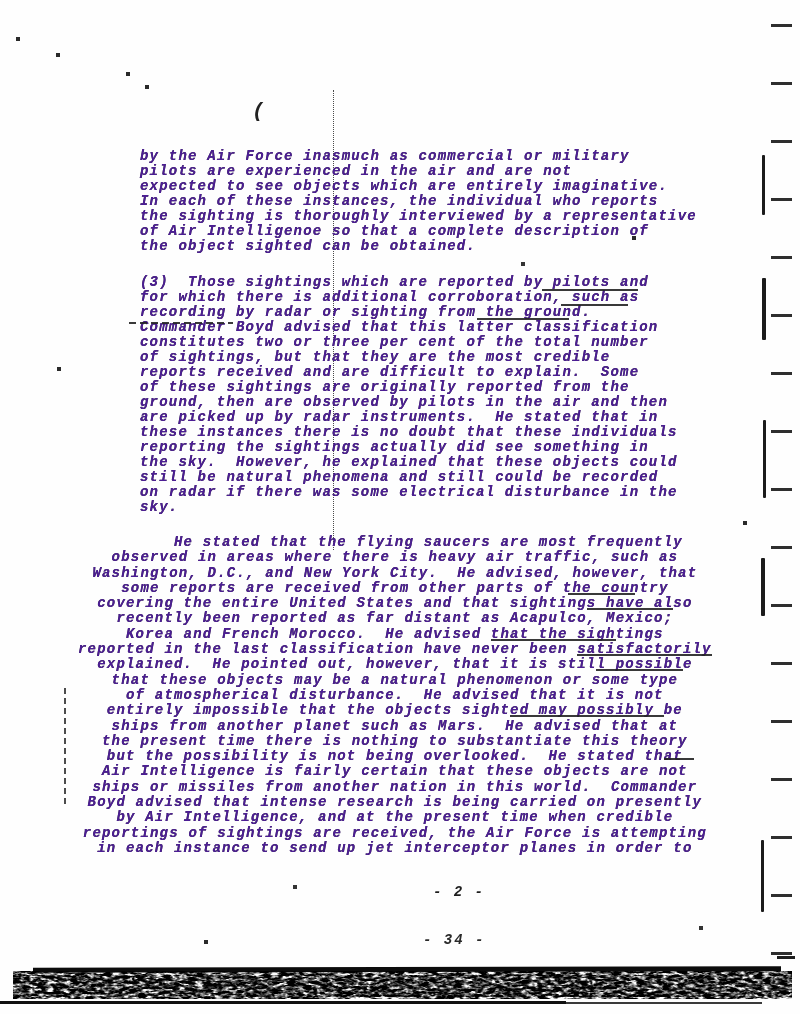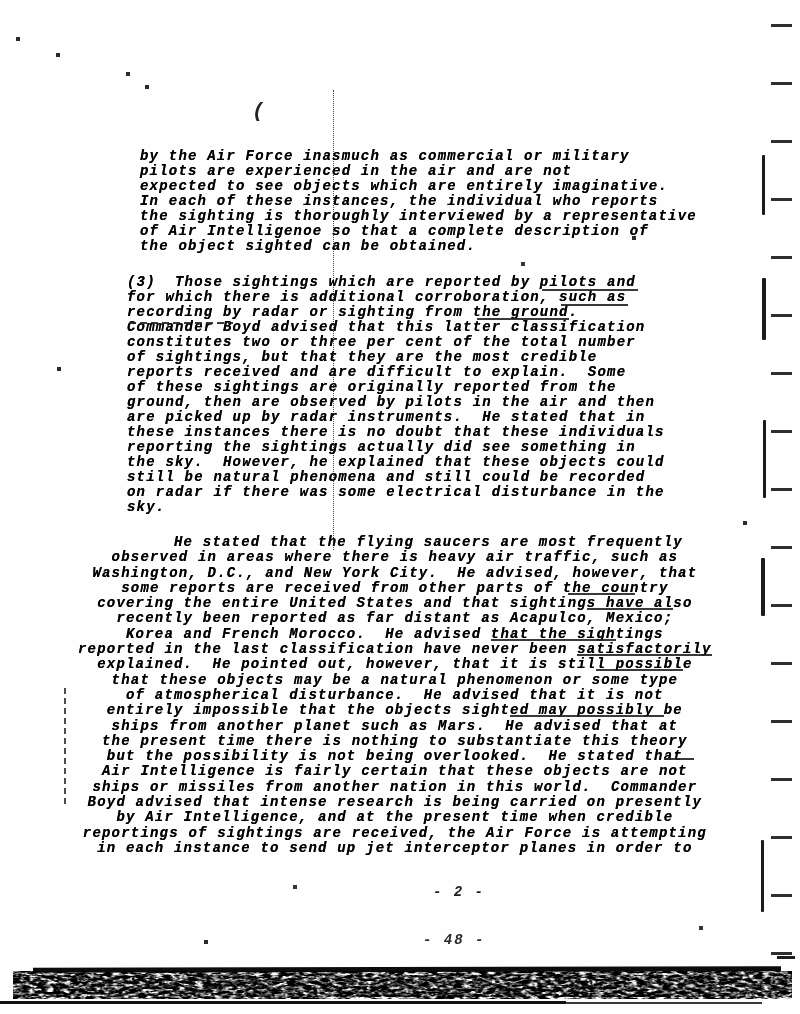--- a/index.html
+++ b/index.html
@@ -14,25 +14,25 @@
   
   .tw{
     position:absolute;
     margin:0;
     white-space:pre;
     font-family:"Liberation Mono","DejaVu Sans Mono",monospace;
     font-weight:bold;
     font-style:italic;
     font-size:14px;
     letter-spacing:1.2px;
-    color:#000000;
+    color:#4c1d95;
     text-shadow:0 0 0.6px rgba(20,20,20,0.85);
   }
   .intro{left:140px;top:149px;line-height:15px;}
-  .item3{left:127px;top:275px;line-height:15px;}
+  .item3{left:140px;top:275px;line-height:15px;}
   .body-para{left:78px;top:535px;line-height:15.3px;text-align:center;}
   .pgnum{
     position:absolute;left:433px;top:884px;
     font-weight:bold;font-style:italic;font-size:14px;letter-spacing:2px;color:#1d1d1d;
   }
   .sheetnum{
     position:absolute;left:423px;top:932px;
     font-weight:bold;font-style:italic;font-size:14px;letter-spacing:2px;color:#2a2a2a;
   }
   
@@ -134,21 +134,21 @@
 the present time there is nothing to substantiate this theory
 but the possibility is not being overlooked.  He stated that
 Air Intelligence is fairly certain that these objects are not
 ships or missiles from another nation in this world.  Commander
 Boyd advised that intense research is being carried on presently
 by Air Intelligence, and at the present time when credible
 reportings of sightings are received, the Air Force is attempting
 in each instance to send up jet interceptor planes in order to</pre>
 
   <div class="pgnum">- 2 -</div>
-  <div class="sheetnum">- 48 -</div>
+  <div class="sheetnum">- 34 -</div>
 
   <div class="uline" style="left:542px;top:289px;width:96px;"></div>
   <div class="uline" style="left:561px;top:304px;width:67px;"></div>
   <div class="uline" style="left:477px;top:318px;width:92px;"></div>
   <div class="uline dashes" style="left:129px;top:322px;width:104px;"></div>
   <div class="uline" style="left:568px;top:593px;width:67px;"></div>
   <div class="uline" style="left:587px;top:608px;width:86px;"></div>
   <div class="uline" style="left:491px;top:639px;width:125px;"></div>
   <div class="uline" style="left:577px;top:654px;width:135px;"></div>
   <div class="uline" style="left:596px;top:669px;width:87px;"></div>

